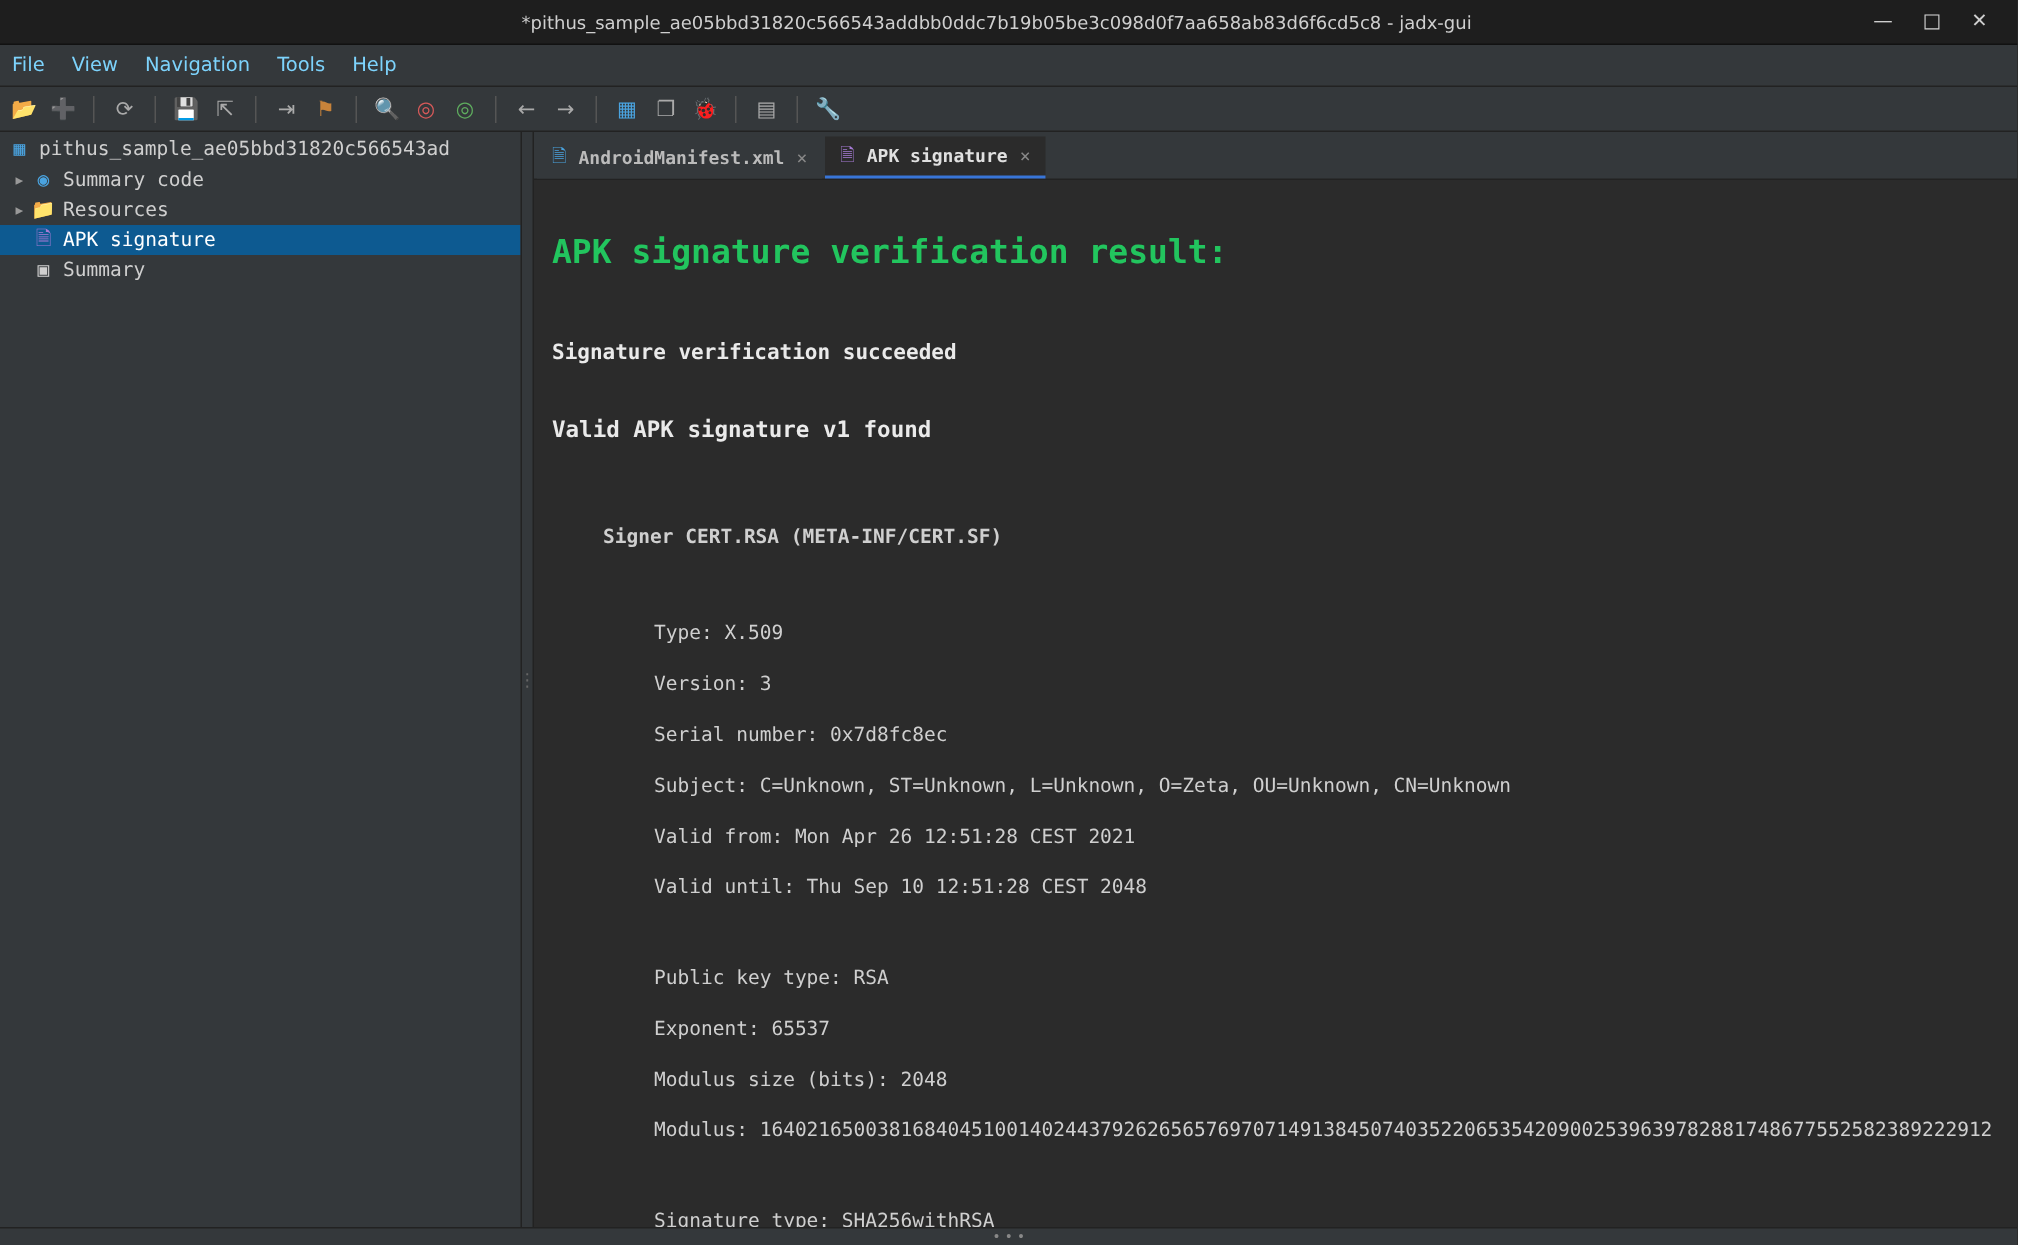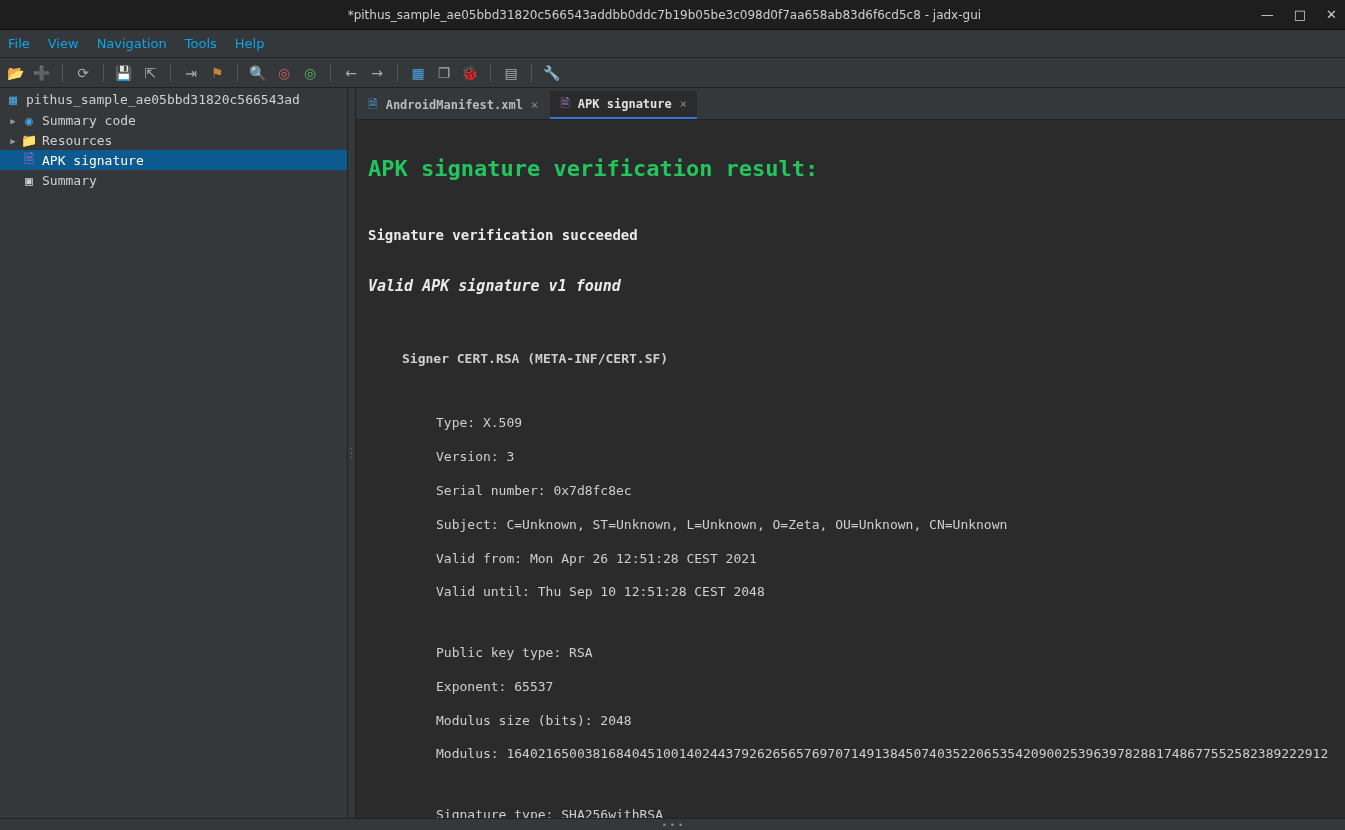--- a/index.html
+++ b/index.html
@@ -14,42 +14,42 @@
     display: flex;
     flex-direction: column;
   }
   
   .titlebar {
     height: 30px;
     background: #1e1e1e;
     display: flex;
     align-items: center;
     justify-content: space-between;
-    padding: 0 8px;
+    padding: 0 20px;
     border-bottom: 1px solid #111;
   }
   .titlebar .title {
     flex: 1;
     text-align: center;
     color: #cfcfcf;
     font-size: 12px;
   }
   .winbtns { display: flex; gap: 20px; color: #cfcfcf; font-size: 13px; }
   .winbtn { cursor: pointer; }
   
   .menubar {
     height: 28px;
     background: #34383b;
     display: flex;
     align-items: center;
     padding: 0 8px;
     gap: 18px;
     border-bottom: 1px solid #222;
   }
-  .menuitem { color: #0ea5e9; cursor: pointer; font-size: 13px; }
+  .menuitem { color: #7dd3fc; cursor: pointer; font-size: 13px; }
   
   .toolbar {
     height: 30px;
     background: #34383b;
     display: flex;
     align-items: center;
     padding: 0 6px;
     gap: 6px;
     border-bottom: 1px solid #222;
   }
@@ -103,21 +103,21 @@
   .tab .close { color: #888; font-size: 12px; }
   .tab.active { background: #2b2b2b; color: #e0e0e0; border-bottom: 2px solid #3875d7; }
   .editor {
     flex: 1; overflow: auto; padding: 18px 12px;
     font-family: "DejaVu Sans Mono", monospace;
     font-size: 13px; line-height: 1.3;
     color: #cfcfcf;
     white-space: pre;
   }
   .h1 { font-size: 22px; font-weight: bold; color: #22c55e; margin-bottom: 18px; }
-  .h2 { font-size: 15px; font-weight: bold; color: #eaeaea; margin: 8px 0 6px 0; font-style: italic; }
+  .h2 { font-size: 15px; font-weight: bold; color: #eaeaea; margin: 8px 0 6px 0; }
   .h3 { font-size: 14px; font-weight: bold; color: #eaeaea; margin: 8px 0; }
   .ind1 { padding-left: 34px; }
   .ind2 { padding-left: 68px; }
   .block { white-space: pre; }
   .bold { font-weight: bold; }
   .bottom-handle {
     height: 12px; background: #34383b; border-top: 1px solid #222;
     display:flex; align-items:center; justify-content:center;
     color:#888; font-size: 9px;
   }

